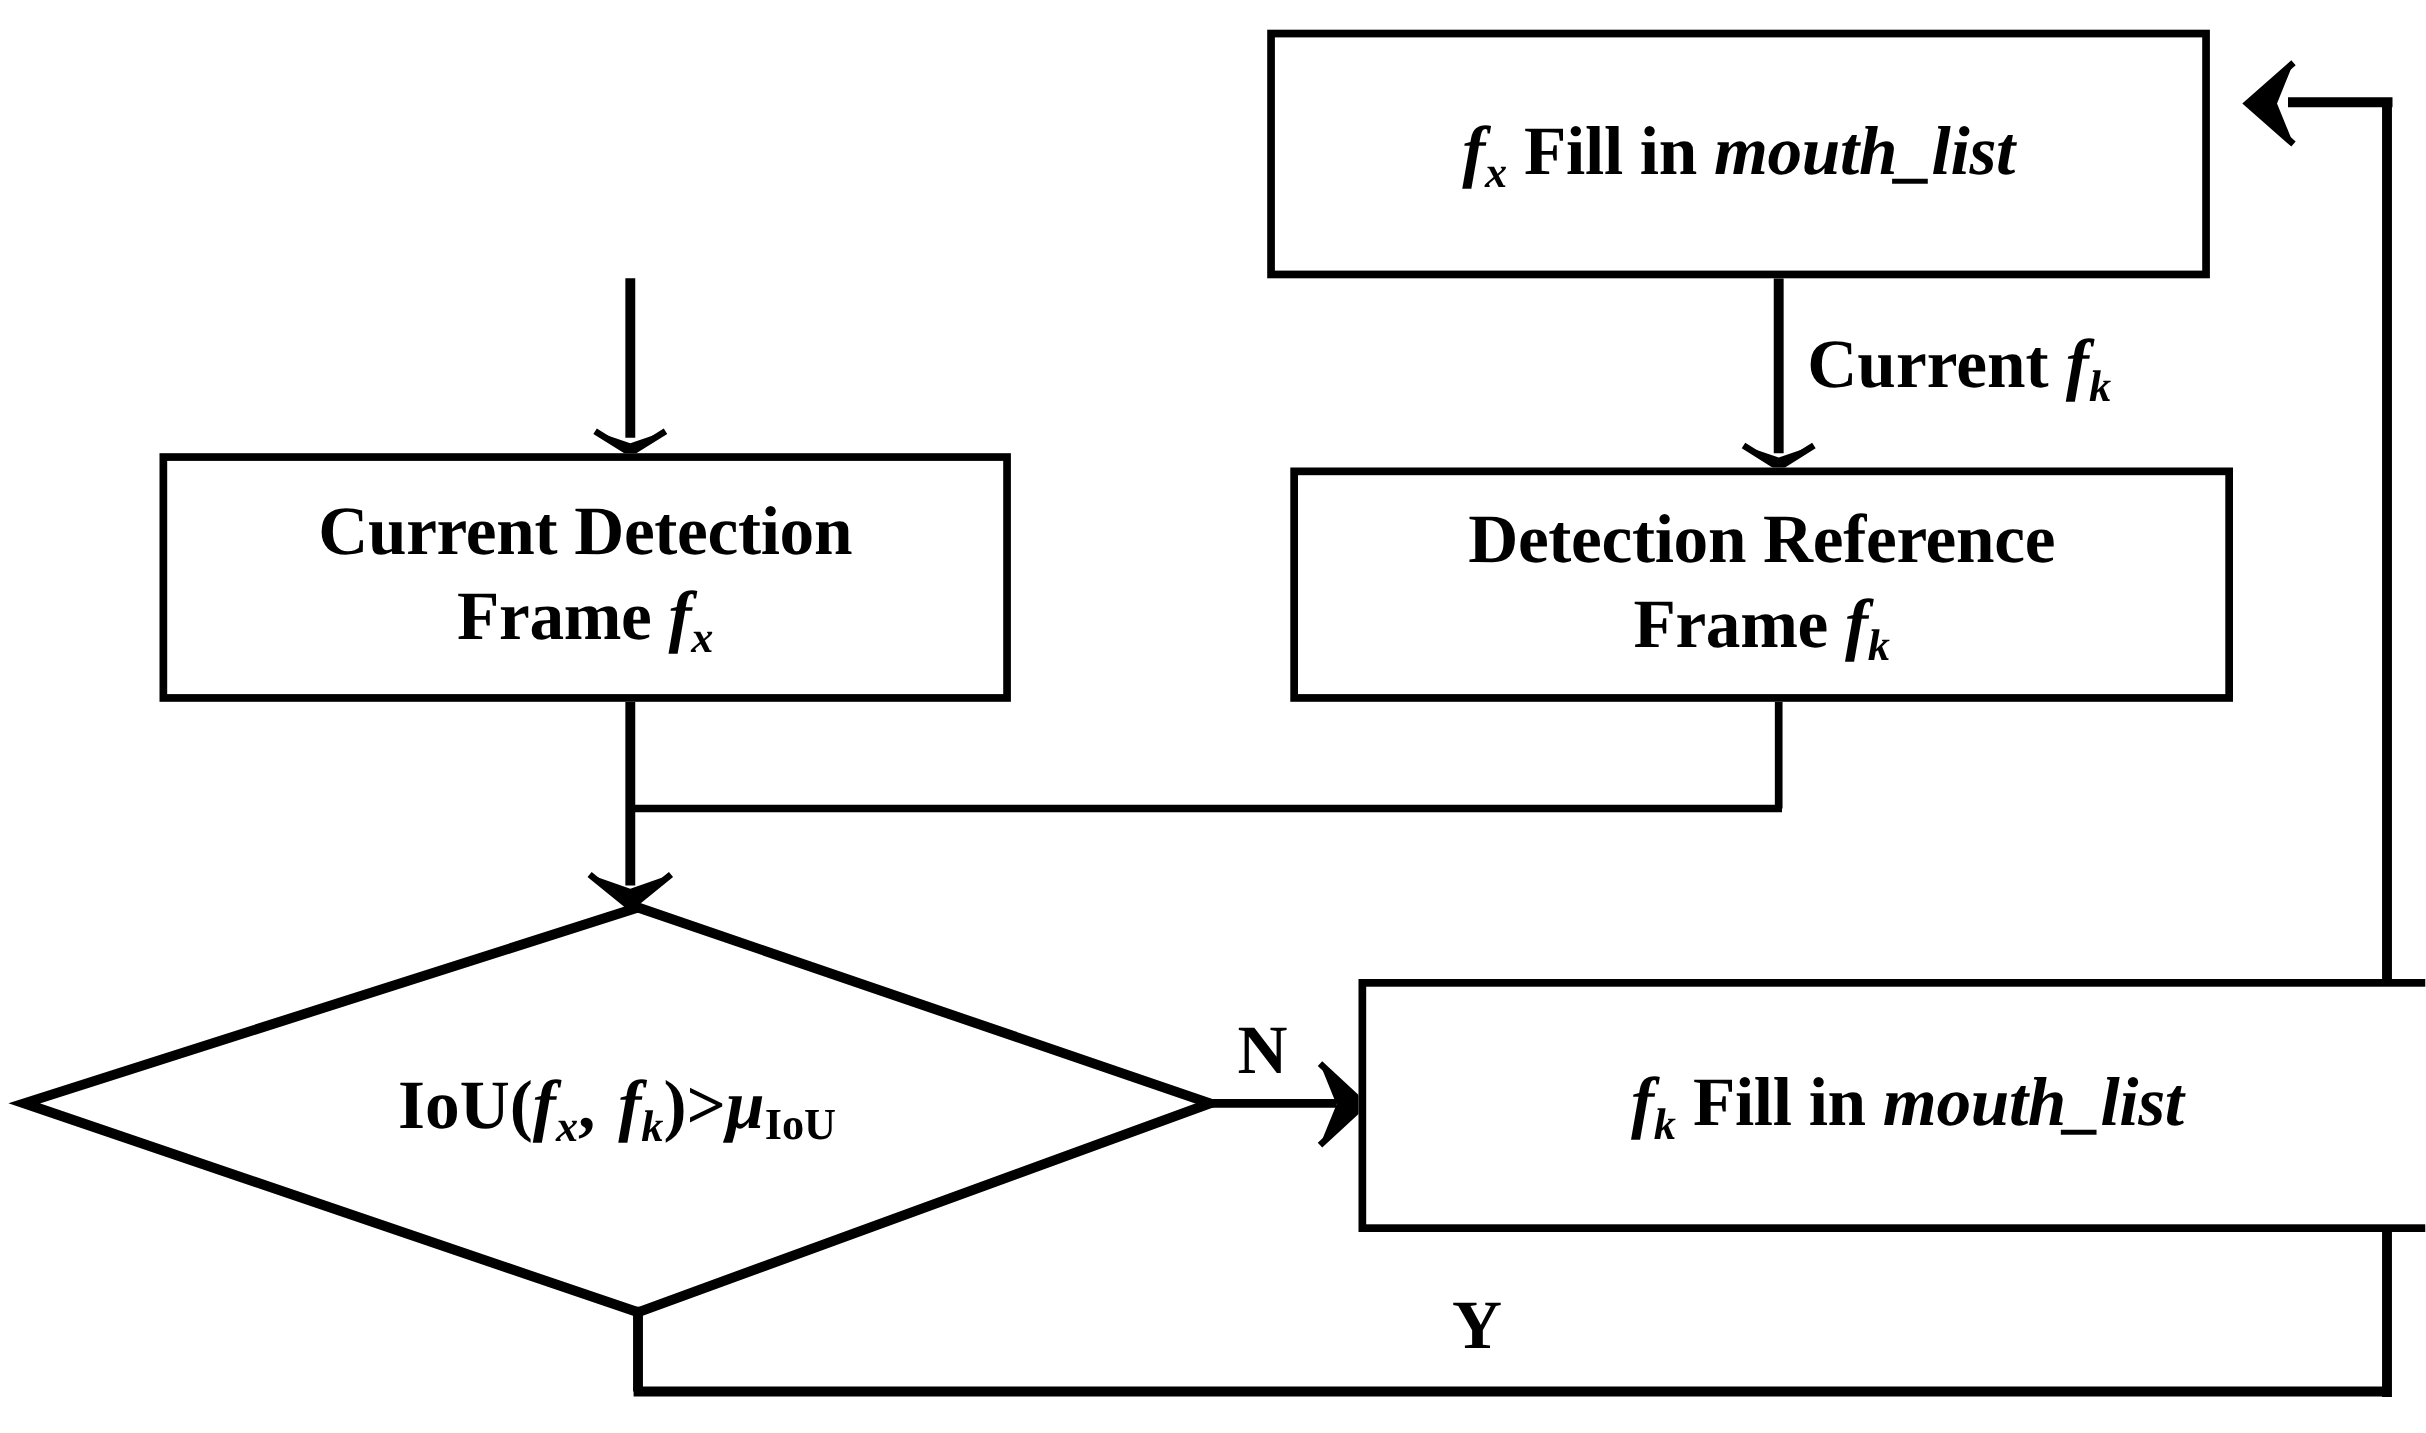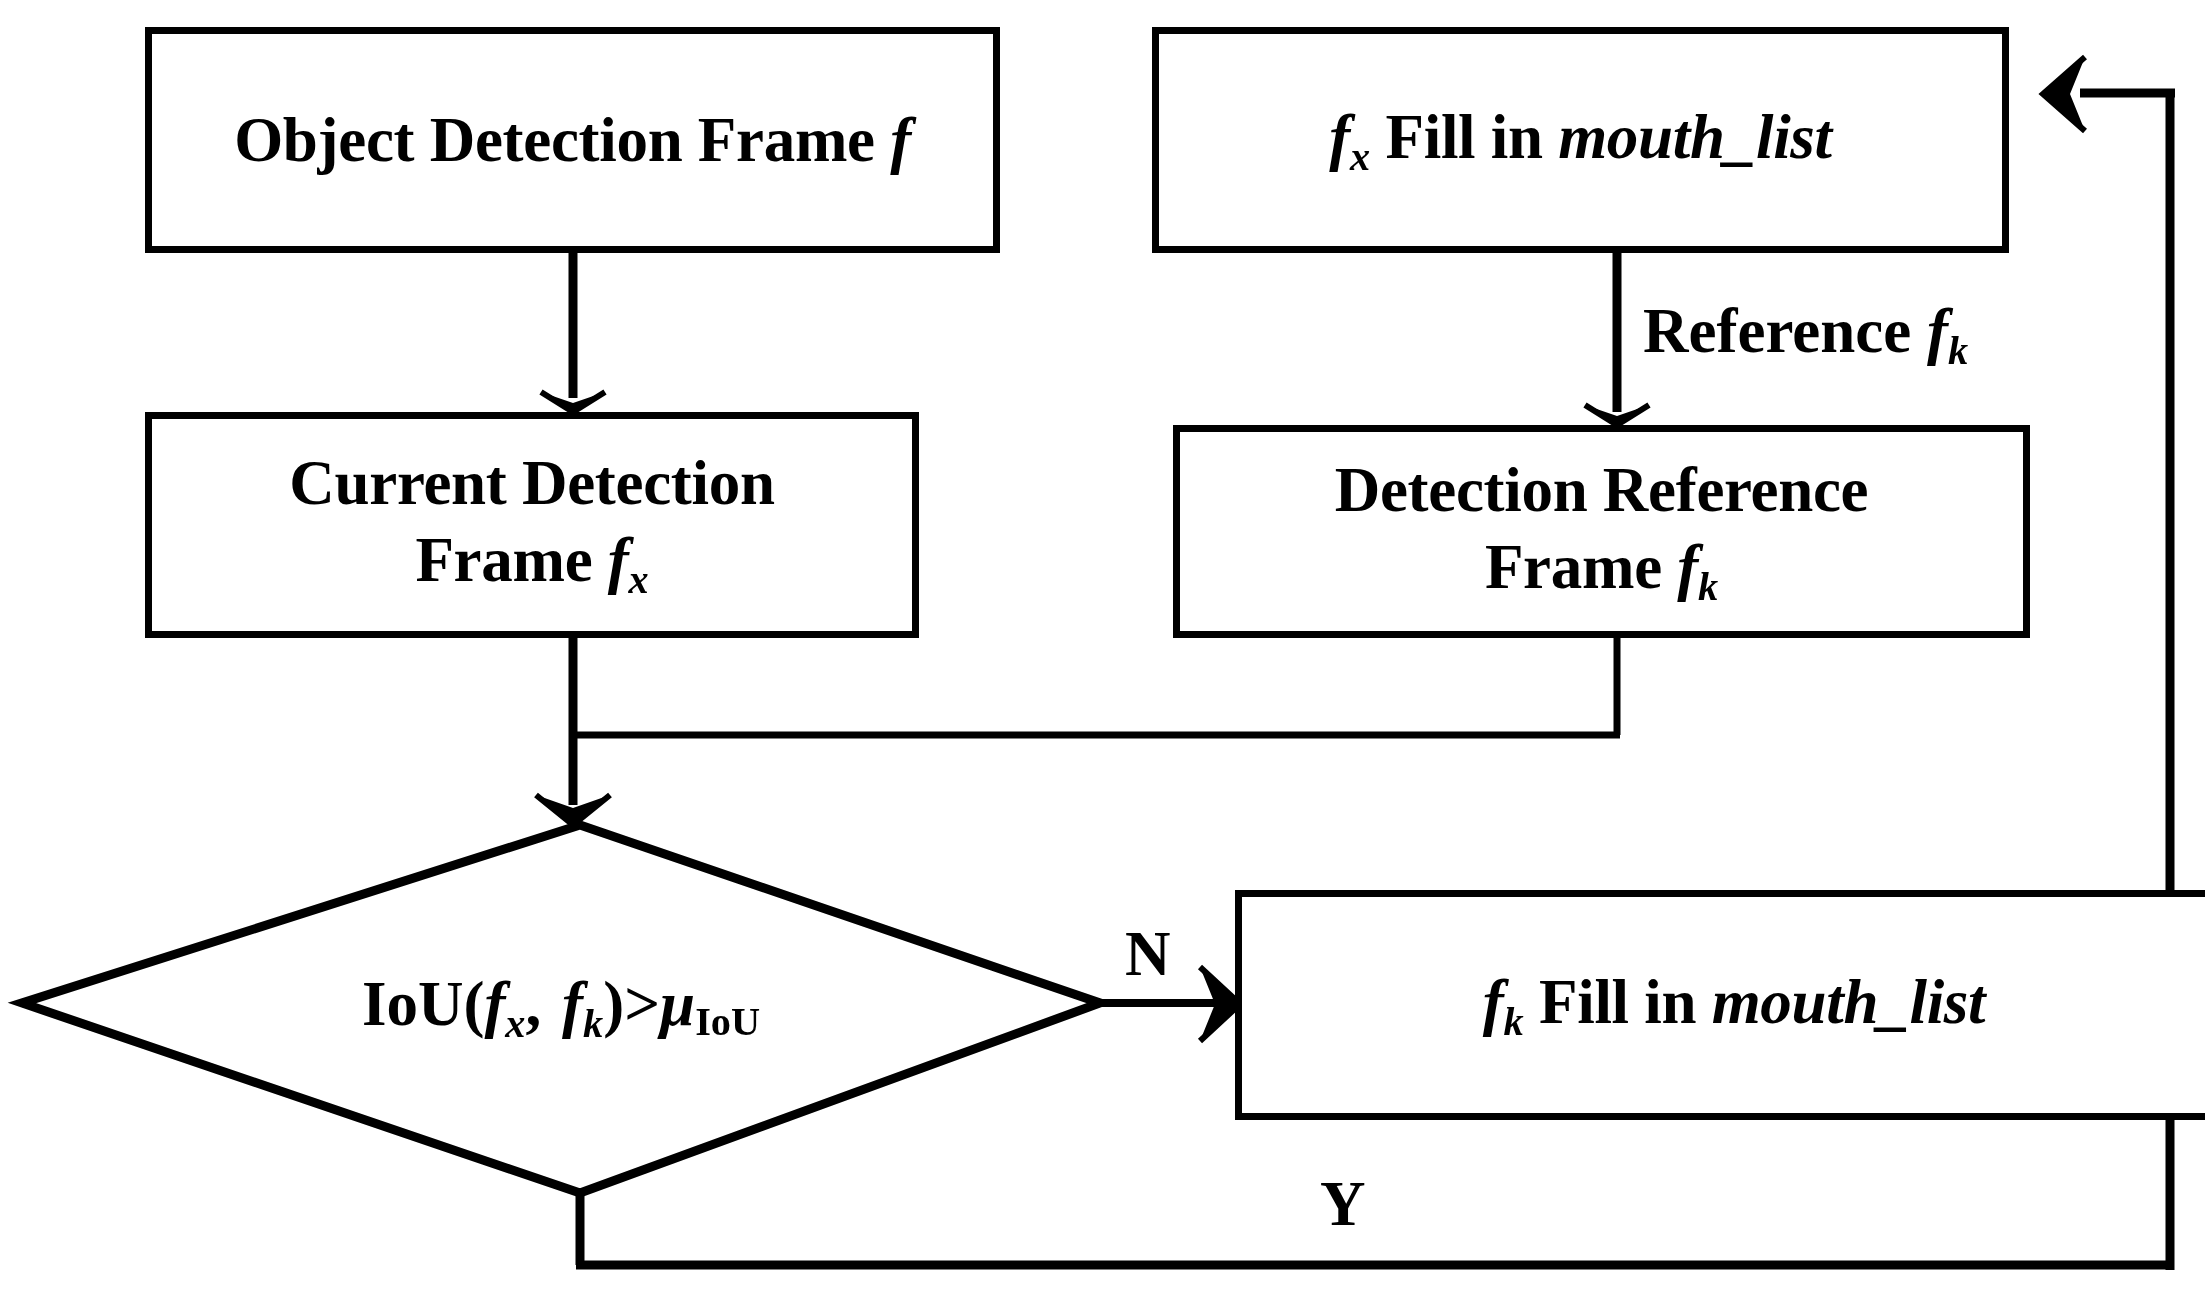--- a/index.html
+++ b/index.html
@@ -123,25 +123,20 @@
     <g>
       <line x1="580" y1="1188" x2="580" y2="1265" stroke="#000" stroke-width="9"></line>
       <line x1="576" y1="1265" x2="2170" y2="1265" stroke="#000" stroke-width="9"></line>
       <line x1="2170" y1="1270" x2="2170" y2="93" stroke="#000" stroke-width="9"></line>
       <line x1="2175" y1="93" x2="2080" y2="93" stroke="#000" stroke-width="9"></line>
       <path d="M2085,57 L2043,94 L2085,131 L2070,94 Z" fill="#000"></path>
       <path d="M2085,57 L2043,94 L2085,131" fill="none" stroke="#000" stroke-width="6" stroke-linejoin="miter"></path>
     </g>
   </svg>
 
-  <div class="node" style="left:145px; top:27px; width:855px; height:226px;">
-    <div class="node-text">
-      <span>Object Detection Frame </span><span class="mi">f</span>
-    </div>
-  </div>
 
   <div class="node" style="left:1152px; top:27px; width:857px; height:226px;">
     <div class="node-text">
       <span class="mi">f</span><sub class="sb">x</sub><span> Fill in </span><span class="mi">mouth_list</span>
     </div>
   </div>
 
   <div class="node" style="left:145px; top:412px; width:774px; height:226px;">
     <div class="node-text two-line">
       <span>Current Detection</span><br>
@@ -160,21 +155,21 @@
     <span>IoU(</span><span class="mi">f</span><sub class="sb">x</sub><span class="mono-gap">,  </span><span class="mi">f</span><sub class="sb">k</sub><span>)&gt;</span><span class="mi">μ</span><sub class="sb-up">IoU</sub>
   </div>
 
   <div class="node" style="left:1235px; top:890px; width:998px; height:230px;">
     <div class="node-text">
       <span class="mi">f</span><sub class="sb">k</sub><span> Fill in </span><span class="mi">mouth_list</span>
     </div>
   </div>
 
   <div class="edge-label" style="left:1643px; top:295px;">
-    <span>Reference </span><span class="mi">f</span><sub class="sb">k</sub>
+    <span>Current </span><span class="mi">f</span><sub class="sb">k</sub>
   </div>
 
   <div class="edge-label" style="left:1125px; top:918px;">
     <span>N</span>
   </div>
 
   <div class="edge-label" style="left:1320px; top:1168px;">
     <span>Y</span>
   </div>
 

